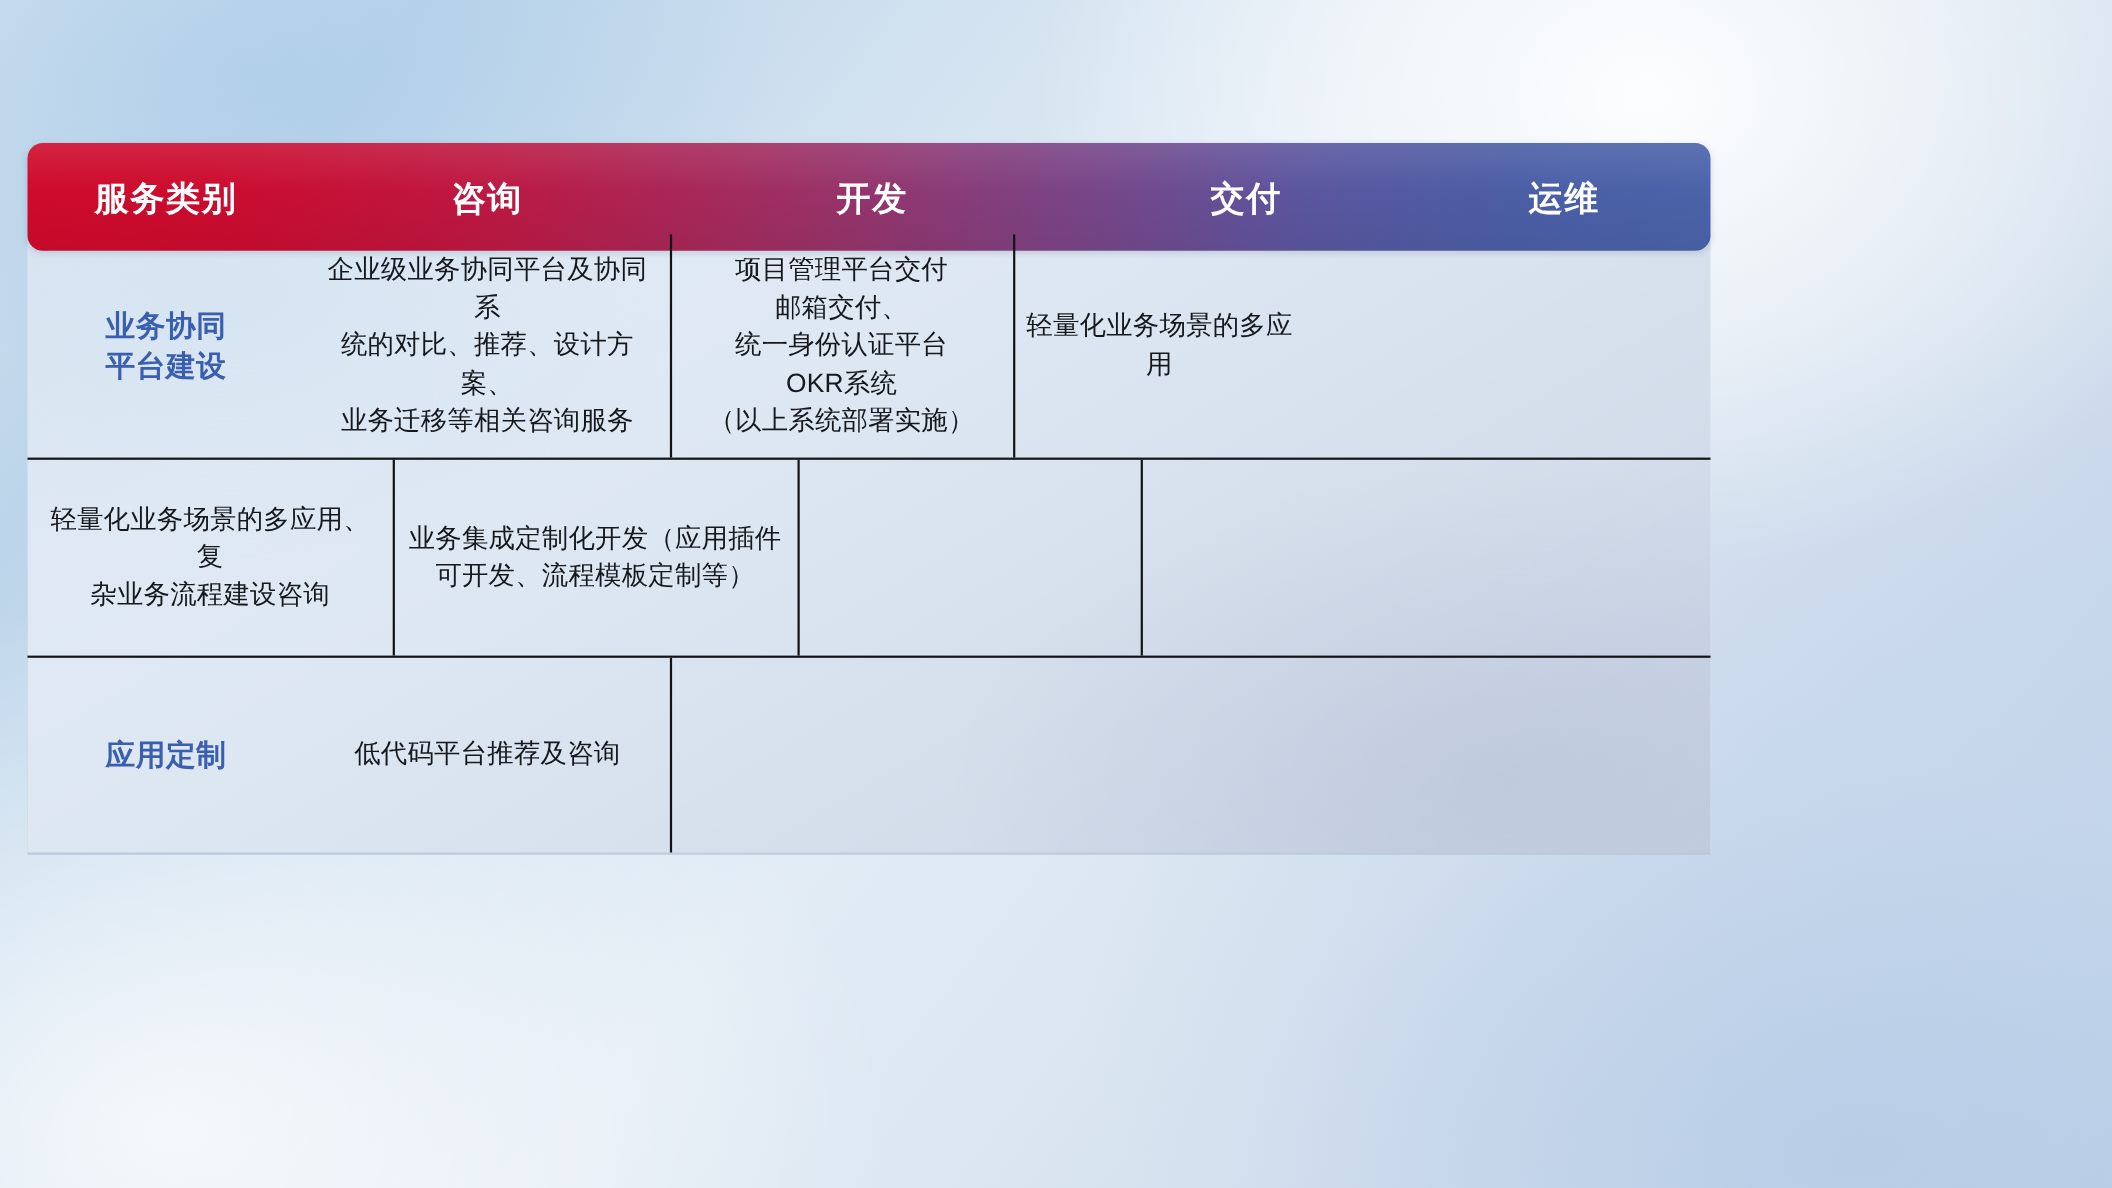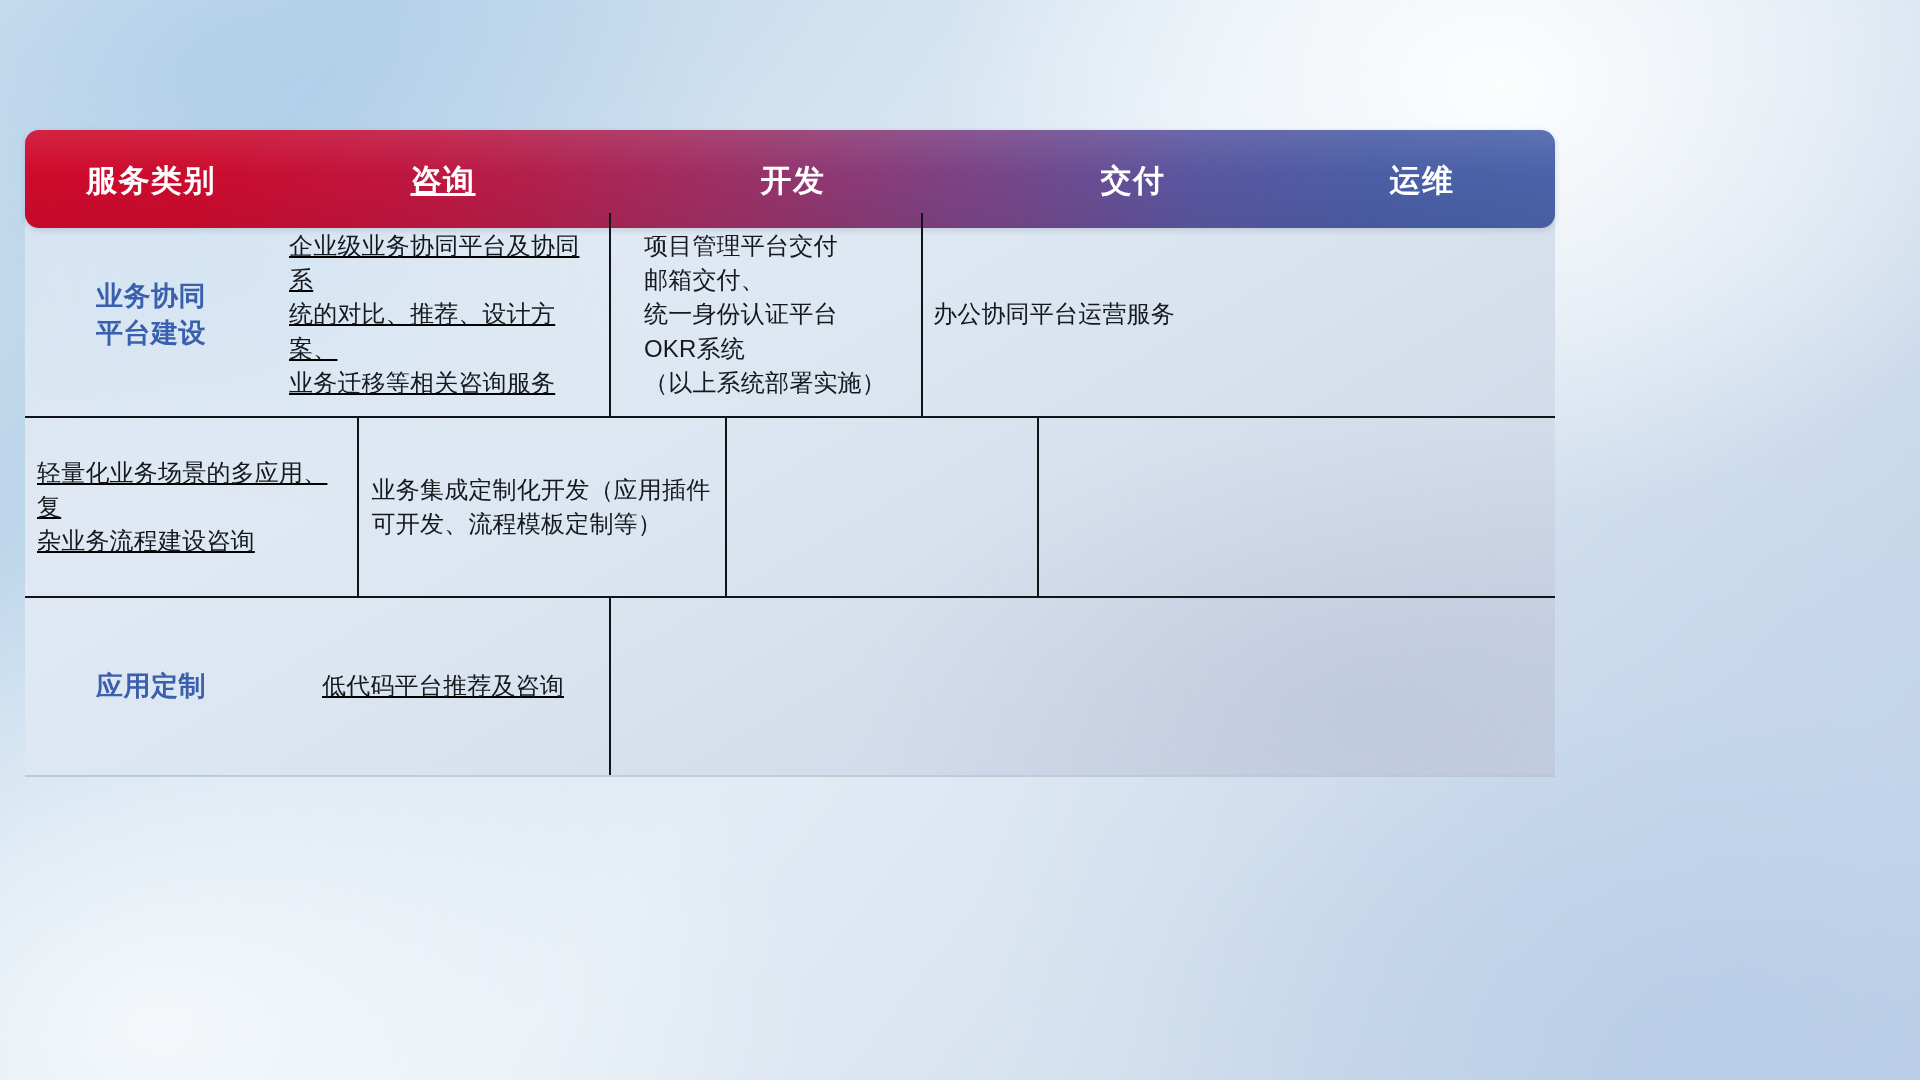--- a/index.html
+++ b/index.html
@@ -109,21 +109,21 @@
     text-align: center;
     letter-spacing: 1.5px;
     position: relative;
     z-index: 1;
     line-height: 1;
     padding-top: 2px;
   }
 
   
   .c0 { width: 252px; }
-  .c1 { width: 332px; text-decoration: underline; }
+  .c1 { width: 332px; }
   .c2 { width: 368px; }
   .c3 { width: 312px; }
   .c4 { width: 266px; }
 
   
   .rows {
     position: absolute;
     left: 0;
     top: 103px;
     width: 1530px;
@@ -139,20 +139,21 @@
   .row-3 { height: 177px; }
   .row-1, .row-2 {
     border-bottom: 2px solid #111316;
   }
 
   .cell {
     box-sizing: border-box;
     display: flex;
     align-items: center;
     justify-content: center;
+    text-align: center;
     padding: 4px 12px;
     position: relative;
   }
   .cell.divider-left::before {
     content: "";
     position: absolute;
     left: 0;
     top: 0;
     bottom: 0;
     width: 2px;
@@ -206,21 +207,21 @@
 业务迁移等相关咨询服务</span>
         </div>
         <div class="cell c3 divider-left">
           <span class="cell-text">项目管理平台交付
 邮箱交付、
 统一身份认证平台
 OKR系统
 （以上系统部署实施）</span>
         </div>
         <div class="cell c4 divider-left">
-          <span class="cell-text">办公协同平台运营服务</span>
+          <span class="cell-text">轻量化业务场景的多应用</span>
         </div>
       </div>
 
       <div class="row row-2">
         <div class="cell c1">
           <span class="cell-text">轻量化业务场景的多应用、复
 杂业务流程建设咨询</span>
         </div>
         <div class="cell c2 divider-left">
           <span class="cell-text">业务集成定制化开发（应用插件

